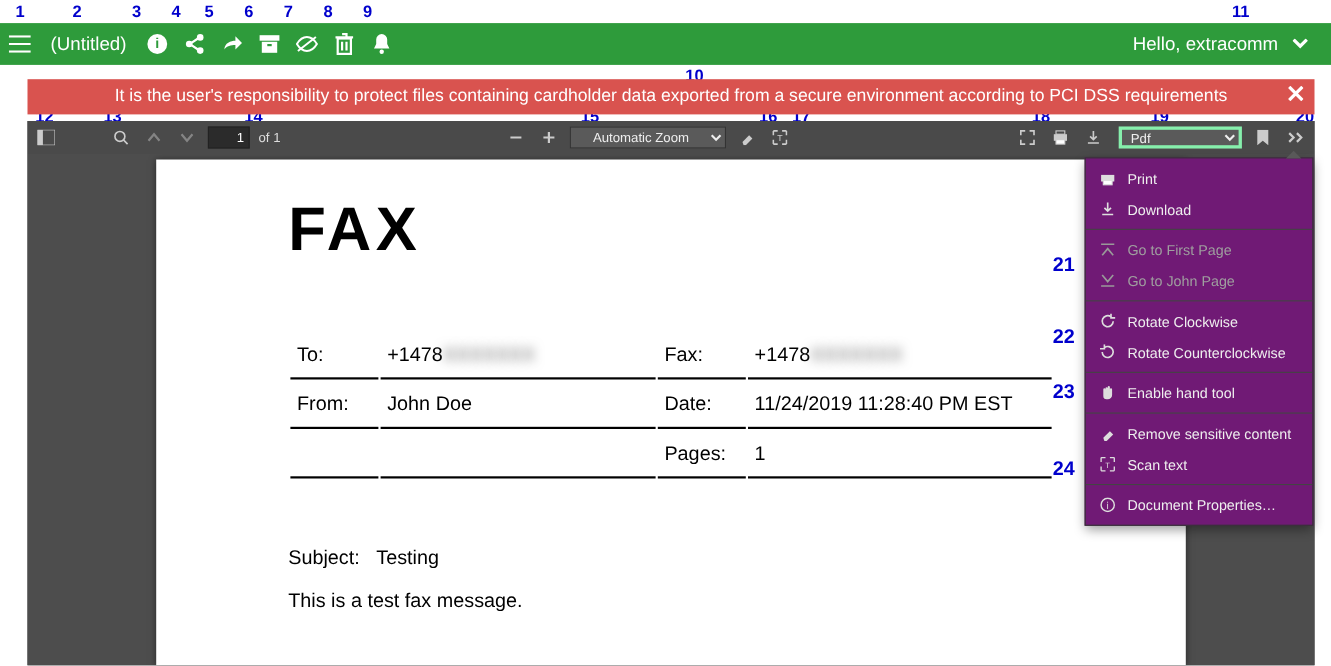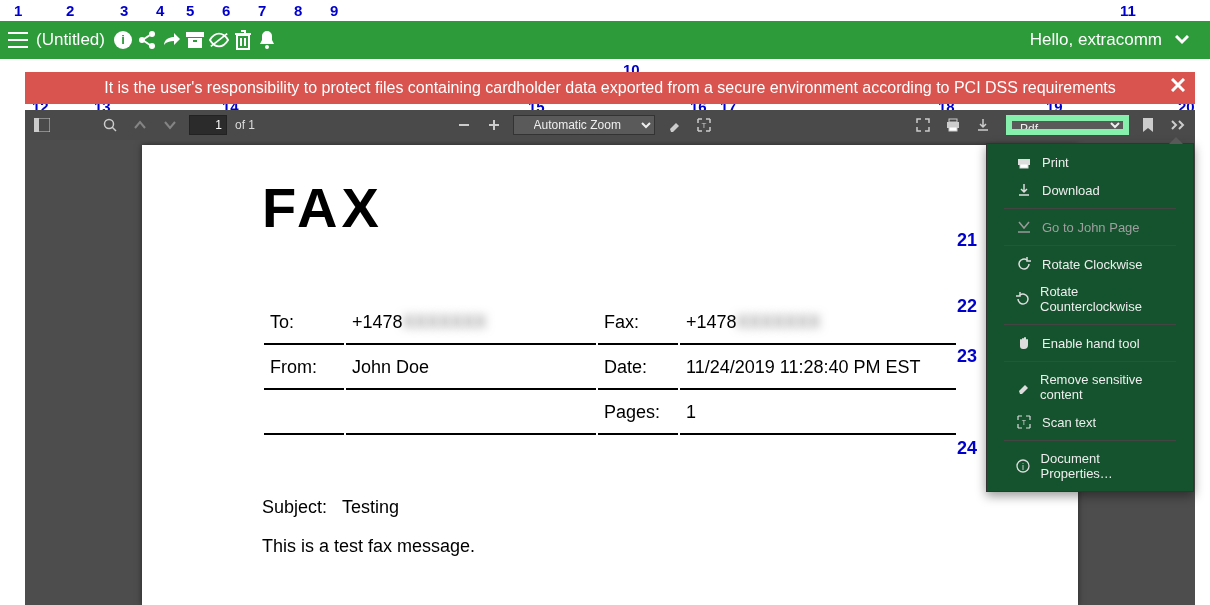--- a/index.html
+++ b/index.html
@@ -2,49 +2,49 @@
 <html><head>
 <meta charset="utf-8">
 <style>
   * { box-sizing: border-box; margin:0; padding:0; font-family: Arial, sans-serif; }
   body { background:#fff; width:1210px; height:605px; overflow:hidden; position:relative; font-size:14px;}
   
   .ruler { position:absolute; top:0; left:0; width:100%; height:21px; color:#0000cc; font-weight:bold; font-size:15px;}
   .ruler span { position:absolute; top:2px; }
   
   .greenbar { position:absolute; top:21px; left:0; width:1210px; height:38px; background:#2e9b3b; color:#fff; display:flex; align-items:center; padding:0 8px;}
-  .greenbar .gb-left { display:flex; align-items:center; gap:4px;}
+  .greenbar .gb-left { display:flex; align-items:center; gap:14px;}
   .greenbar .gb-right { margin-left:auto; display:flex; align-items:center; gap:10px; padding-right:10px;}
   .greenbar .ico { width:20px; height:20px; display:flex; align-items:center; justify-content:center; cursor:pointer;}
   .gb-title { font-size:17px; margin-left:4px; margin-right:4px;}
   
   .bannerwrap{ position:absolute; top:72px; left:25px; width:1170px;}
   .banner { background:#d9534f; color:#fff; height:32px; display:flex; align-items:center; justify-content:center; position:relative; font-size:16px; padding:0 28px;}
   .banner .close { position:absolute; right:10px; top:6px; cursor:pointer;}
   
   .viewer { position:absolute; top:110px; left:25px; width:1170px; height:495px; background:#404040;}
   .vtoolbar { height:30px; background:#4a4a4a; display:flex; align-items:center; color:#ddd; font-size:12px; padding:0 6px; gap:8px; position:relative;}
   .vtoolbar .tbtn { width:22px; height:22px; display:flex; align-items:center; justify-content:center; cursor:pointer; border-radius:2px;}
   .pagebox { width:38px; height:20px; background:#2b2b2b; color:#fff; border:1px solid #222; text-align:right; padding-right:4px; font-size:12px;}
   .zoomsel { height:20px; background:#5a5a5a; border:1px solid #333; color:#eee; font-size:12px; padding:0 16px;}
-  .dlsel { height:20px; width:123px; background:#5a5a5a; border:6px solid #86efac; color:#eee; font-size:12px; padding:0 4px; margin-left:4px;}
+  .dlsel { height:20px; width:112px; background:#5a5a5a; border:3px solid #86efac; color:#eee; font-size:12px; padding:0 4px; margin-left:4px;}
   .spacerflex{ flex:1; }
   
   .pagearea { position:absolute; top:30px; left:0; right:0; bottom:0; overflow:hidden; display:flex; justify-content:center; background:#4d4d4d;}
   .page { width:936px; background:#fff; margin-top:5px; box-shadow:0 0 6px rgba(0,0,0,.5); padding:30px 120px 40px 120px; position:relative;}
   .page .faxhead { font-size:56px; font-weight:900; letter-spacing:4px; font-family: Arial Black, Arial, sans-serif;}
   .tablef { margin-top:60px; width:100%; font-size:18px;}
   .tablef td { padding:10px 6px;}
   .rowline td { border-bottom:2px solid #000; }
   .blur { color:transparent; text-shadow: 0 0 10px #666;}
   .subj { margin-top:60px; font-size:18px;}
   .msglbl { margin-top:40px; font-size:18px;}
   .msgtxt { margin-top:18px; font-size:18px;}
   
-  .menu { position:absolute; top:143px; right:16px; width:208px; background:#14532d; border:1px solid #333; box-shadow:0 4px 10px rgba(0,0,0,.4); color:#eee; font-size:13px; padding:4px 17px; z-index:50;}
+  .menu { position:absolute; top:143px; right:16px; width:208px; background:#701a75; border:1px solid #333; box-shadow:0 4px 10px rgba(0,0,0,.4); color:#eee; font-size:13px; padding:4px 0; z-index:50;}
   .menu .arrowtip{ position:absolute; top:-7px; right:10px; width:0;height:0;border-left:7px solid transparent;border-right:7px solid transparent;border-bottom:7px solid #595959;}
   .menu .mi { display:flex; align-items:center; gap:10px; padding:6px 12px; cursor:pointer;}
   .menu .mi.disabled{ color:#9f9f9f; cursor:default;}
   .menu hr { border:none; border-top:1px solid #444; margin:4px 0;}
   .mi .mico { width:16px; height:16px; display:flex; align-items:center; justify-content:center;}
   
   .sidenum { position:absolute; color:#0000cc; font-weight:bold; font-size:18px;}
   svg { display:block;}
 </style>
 </head>
@@ -268,21 +268,21 @@
         <span>Subject:</span>&nbsp;&nbsp;&nbsp;<span>Testing</span>
       </div>
       <div class="msgtxt">This is a test fax message.</div>
     </div>
   </div>
 </div>
 
 <div class="sidenum" style="top:230px; left:957px">21</div>
 <div class="sidenum" style="top:296px; left:957px">22</div>
 <div class="sidenum" style="top:346px; left:957px">23</div>
-<div class="sidenum" style="top:438px; left:957px">24</div>
+<div class="sidenum" style="top:416px; left:957px">24</div>
 
 <div class="menu">
   <div class="arrowtip"></div>
   <div class="mi">
       <span class="mico">
         <svg width="14" height="14" viewBox="0 0 14 14">
           <rect x="1" y="4" width="12" height="6" fill="#ddd"></rect>
           <rect x="3" y="9" width="8" height="4" fill="#fff" stroke="#ddd"></rect>
         </svg>
       </span>
@@ -293,20 +293,28 @@
         <svg width="14" height="14" viewBox="0 0 14 14">
           <path d="M7 1v8M4 6l3 3 3-3M2 12h10" stroke="#ddd" stroke-width="1.5" fill="none"></path>
         </svg>
       </span>
       <span>Download</span>
     </div>
   <hr>
   <div class="mi disabled">
       <span class="mico">
         <svg width="14" height="12" viewBox="0 0 14 12">
+          <path d="M1 1h12M2 11l5-6 5 6" fill="none" stroke="#999" stroke-width="1.5"></path>
+        </svg>
+      </span>
+      <span>Go to First Page</span>
+    </div>
+  <div class="mi disabled">
+      <span class="mico">
+        <svg width="14" height="12" viewBox="0 0 14 12">
           <path d="M1 11h12M2 1l5 6 5-6" fill="none" stroke="#999" stroke-width="1.5"></path>
         </svg>
       </span>
       <span>Go to John Page</span>
     </div>
   <hr>
   <div class="mi">
       <span class="mico">
         <svg width="14" height="14" viewBox="0 0 14 14">
           <path d="M12 7a5 5 0 1 1-2-4" fill="none" stroke="#ddd" stroke-width="1.5"></path>

